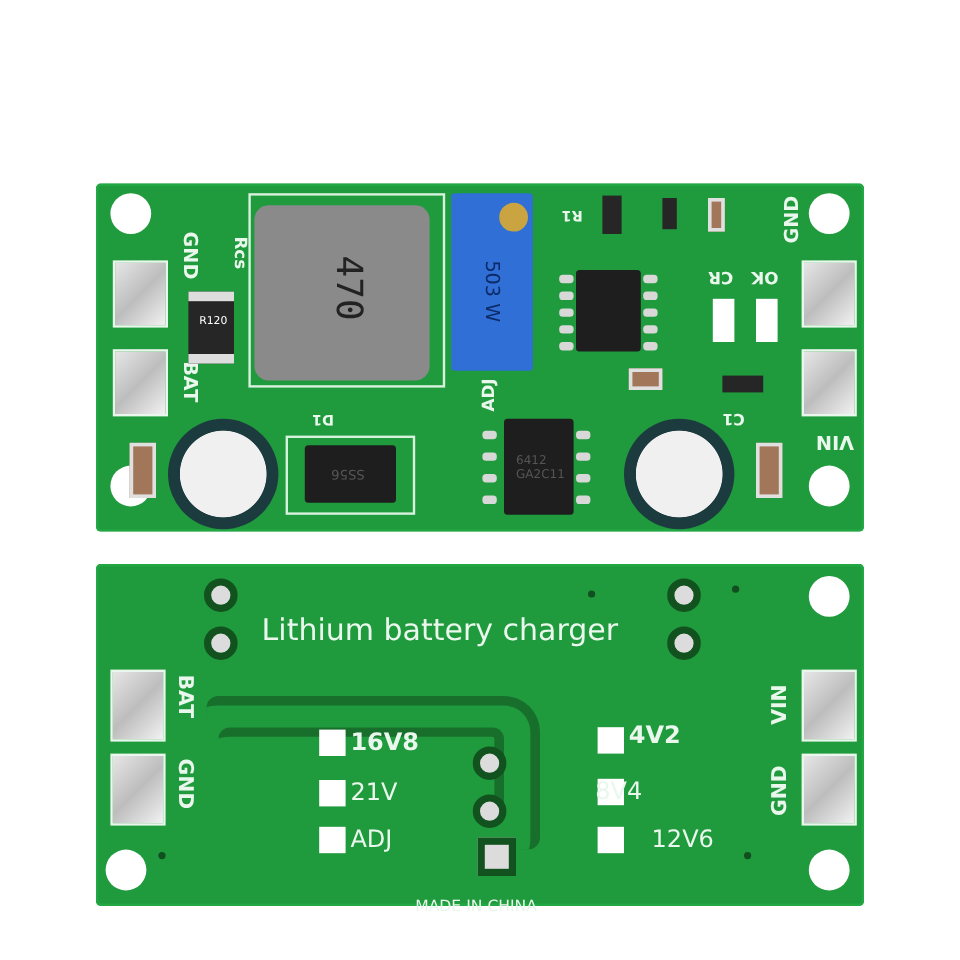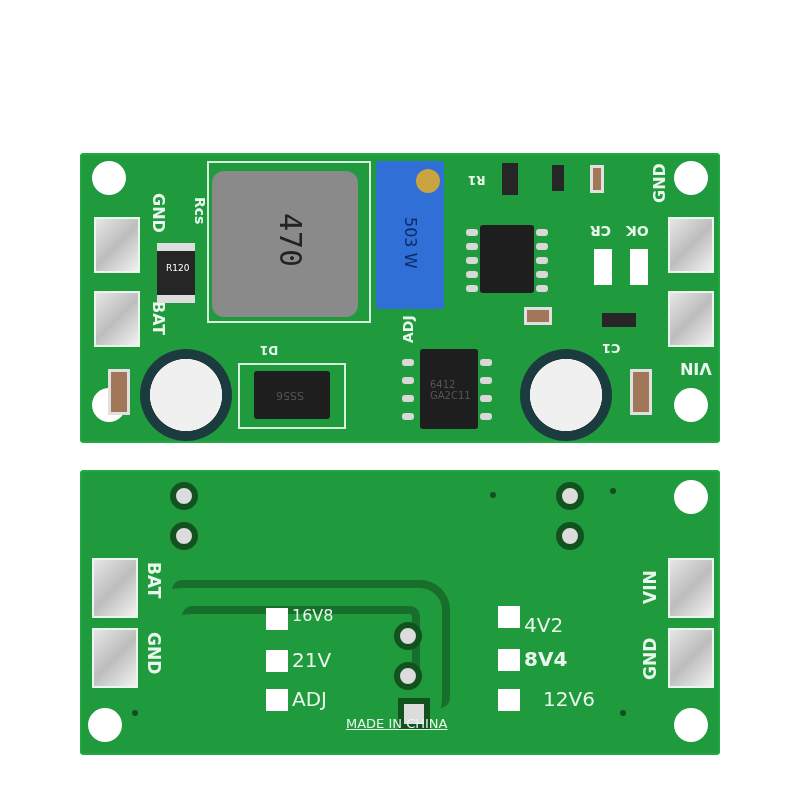--- a/index.html
+++ b/index.html
@@ -101,51 +101,52 @@
 <div class="board" style="left:80px;top:470px;width:640px;height:285px;">
   <div class="hole" style="left:594px;top:10px;"></div>
   <div class="hole" style="left:8px;top:238px;"></div>
   <div class="hole" style="left:594px;top:238px;"></div>
 
   <div class="thpad" style="left:90px;top:12px;width:16px;height:16px;"></div>
   <div class="thpad" style="left:90px;top:52px;width:16px;height:16px;"></div>
   <div class="thpad" style="left:476px;top:12px;width:16px;height:16px;"></div>
   <div class="thpad" style="left:476px;top:52px;width:16px;height:16px;"></div>
 
+  <div class="silk" style="left:138px;top:40px;font-size:25px;font-weight:normal;">Lithium battery charger</div>
 
   <div class="trace" style="left:92px;top:110px;width:270px;height:120px;border-bottom:none;border-left:none;border-top-right-radius:30px;"></div>
   <div class="trace" style="left:102px;top:136px;width:230px;height:70px;border-bottom:none;border-left:none;"></div>
 
   <div class="pad" style="left:12px;top:88px;width:42px;height:56px;"></div>
   <div class="pad" style="left:12px;top:158px;width:42px;height:56px;"></div>
   <div class="silk" style="font-size:17px;transform:rotate(90deg);transform-origin:left top;left:84px;top:92px;">BAT</div>
   <div class="silk" style="font-size:17px;transform:rotate(90deg);transform-origin:left top;left:84px;top:162px;">GND</div>
 
   <div class="pad" style="left:588px;top:88px;width:42px;height:56px;"></div>
   <div class="pad" style="left:588px;top:158px;width:42px;height:56px;"></div>
   <div class="silk" style="font-size:17px;transform:rotate(-90deg);transform-origin:left top;left:560px;top:134px;">VIN</div>
   <div class="silk" style="font-size:17px;transform:rotate(-90deg);transform-origin:left top;left:560px;top:210px;">GND</div>
 
   <div class="pad-plain" style="left:186px;top:138px;width:22px;height:22px;"></div>
-  <div class="silk" style="left:212px;top:136px;font-size:16px;font-weight:normal;">16V8</div>
+  <div class="silk" style="left:212px;top:136px;font-size:20px;font-weight:bold;">16V8</div>
   <div class="pad-plain" style="left:186px;top:180px;width:22px;height:22px;"></div>
   <div class="silk" style="left:212px;top:178px;font-size:20px;font-weight:normal;">21V</div>
   <div class="pad-plain" style="left:186px;top:219px;width:22px;height:22px;"></div>
   <div class="silk" style="left:212px;top:217px;font-size:20px;font-weight:normal;">ADJ</div>
 
   <div class="thpad" style="left:314px;top:152px;width:16px;height:16px;"></div>
   <div class="thpad" style="left:314px;top:192px;width:16px;height:16px;"></div>
   <div style="position:absolute;left:318px;top:228px;width:20px;height:20px;background:#dcdcdc;border:6px solid #12521f;"></div>
 
   <div class="pad-plain" style="left:418px;top:136px;width:22px;height:22px;"></div>
-  <div class="silk" style="left:444px;top:143px;font-size:20px;font-weight:normal;">4V2</div>
+  <div class="silk" style="left:444px;top:130px;font-size:20px;font-weight:bold;">4V2</div>
   <div class="pad-plain" style="left:418px;top:179px;width:22px;height:22px;"></div>
-  <div class="silk" style="left:444px;top:177px;font-size:20px;font-weight:bold;">8V4</div>
+  <div class="silk" style="left:416px;top:177px;font-size:20px;font-weight:normal;">8V4</div>
   <div class="pad-plain" style="left:418px;top:219px;width:22px;height:22px;"></div>
   <div class="silk" style="left:463px;top:217px;font-size:20px;font-weight:normal;">12V6</div>
 
-  <div class="silk" style="left:266px;top:246px;font-size:13px;font-weight:normal;text-decoration:underline;">MADE IN CHINA</div>
+  <div class="silk" style="left:266px;top:278px;font-size:13px;font-weight:normal;">MADE IN CHINA</div>
 
   <div class="via" style="left:410px;top:22px;"></div>
   <div class="via" style="left:530px;top:18px;"></div>
   <div class="via" style="left:540px;top:240px;"></div>
   <div class="via" style="left:52px;top:240px;"></div>
 </div>
 
 </body></html>

